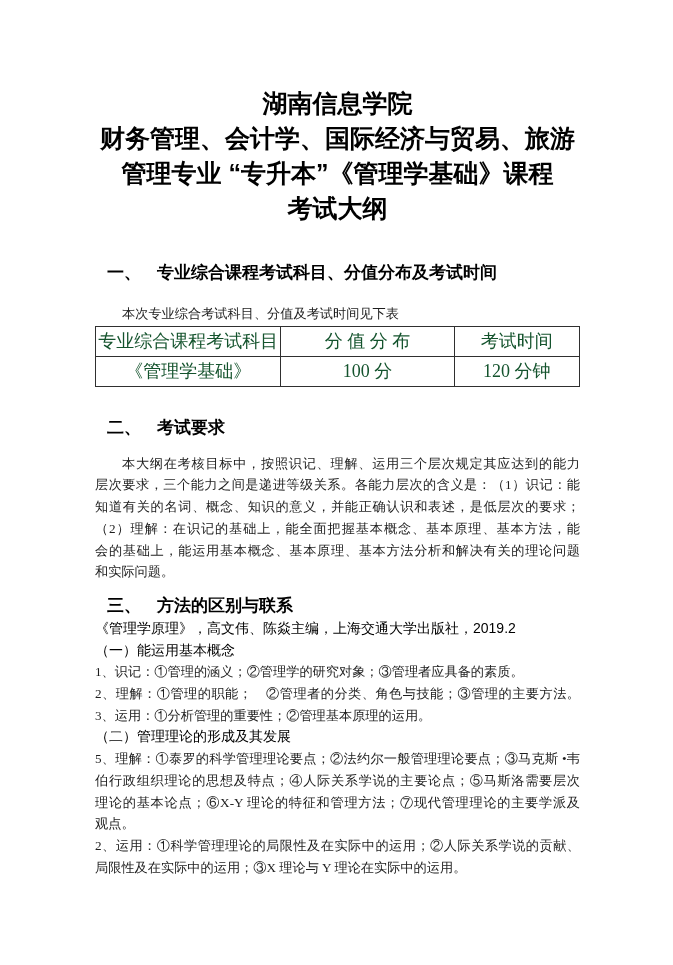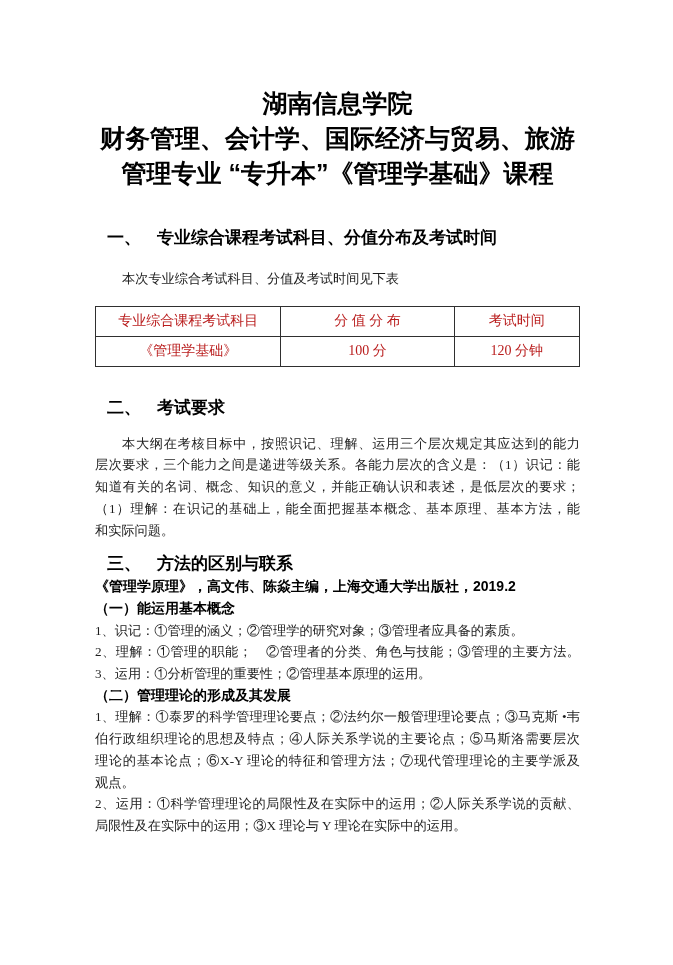--- a/index.html
+++ b/index.html
@@ -44,23 +44,23 @@
   .intro {
     font-size: 13.2px;
     line-height: 21.7px;
     padding-left: 27px;
     margin-top: 18px;
   }
 
   .etable {
     width: 100%;
     border-collapse: collapse;
-    margin-top: 16px;
-    font-size: 14px;
-    color: #b91c1c;
+    margin-top: 1px;
+    font-size: 18px;
+    color: #14532d;
   }
   .etable td {
     border: 1px solid #2f2f2f;
     text-align: center;
     vertical-align: middle;
     height: 30px;
     padding: 0 2px;
   }
 
   .para { margin-top: 13px; }
@@ -71,35 +71,36 @@
   }
   .just {
     text-align: justify;
     text-align-last: justify;
     text-justify: inter-character;
   }
   .indent { padding-left: 27px; }
 
   .bline {
     font-family: "Liberation Sans", "DejaVu Sans", sans-serif;
-    font-weight: 700;
+    font-weight: 400;
     font-size: 14px;
     line-height: 21.7px;
     color: #000000;
   }
 </style>
 </head>
 <body>
 
 <div class="page">
 
   <div class="doc-title">
     <div>湖南信息学院</div>
     <div>财务管理、会计学、国际经济与贸易、旅游</div>
     <div>管理专业 “专升本”《管理学基础》课程</div>
+    <div>考试大纲</div>
   </div>
 
   <div class="hrow h1">
     <span class="hnum">一、</span>
     <span>专业综合课程考试科目、分值分布及考试时间</span>
   </div>
 
   <div class="intro">本次专业综合考试科目、分值及考试时间见下表</div>
 
   <table class="etable">
@@ -124,37 +125,38 @@
 
   <div class="hrow h2">
     <span class="hnum">二、</span>
     <span>考试要求</span>
   </div>
 
   <div class="para">
     <div class="pline just indent">本大纲在考核目标中，按照识记、理解、运用三个层次规定其应达到的能力</div>
     <div class="pline just">层次要求，三个能力之间是递进等级关系。各能力层次的含义是：（1）识记：能</div>
     <div class="pline just">知道有关的名词、概念、知识的意义，并能正确认识和表述，是低层次的要求；</div>
-    <div class="pline just">（1）理解：在识记的基础上，能全面把握基本概念、基本原理、基本方法，能</div>
+    <div class="pline just">（2）理解：在识记的基础上，能全面把握基本概念、基本原理、基本方法，能</div>
+    <div class="pline just">会的基础上，能运用基本概念、基本原理、基本方法分析和解决有关的理论问题</div>
     <div class="pline">和实际问题。</div>
   </div>
 
   <div class="hrow h3">
     <span class="hnum">三、</span>
     <span>方法的区别与联系</span>
   </div>
 
   <div class="bline">《管理学原理》，高文伟、陈焱主编，上海交通大学出版社，2019.2</div>
 
   <div class="bline">（一）能运用基本概念</div>
   <div class="pline">1、识记：①管理的涵义；②管理学的研究对象；③管理者应具备的素质。</div>
   <div class="pline just">2、理解：①管理的职能；　②管理者的分类、角色与技能；③管理的主要方法。</div>
   <div class="pline">3、运用：①分析管理的重要性；②管理基本原理的运用。</div>
 
   <div class="bline">（二）管理理论的形成及其发展</div>
-  <div class="pline just">1、理解：①泰罗的科学管理理论要点；②法约尔一般管理理论要点；③马克斯 •韦</div>
+  <div class="pline just">5、理解：①泰罗的科学管理理论要点；②法约尔一般管理理论要点；③马克斯 •韦</div>
   <div class="pline just">伯行政组织理论的思想及特点；④人际关系学说的主要论点；⑤马斯洛需要层次</div>
   <div class="pline just">理论的基本论点；⑥X-Y 理论的特征和管理方法；⑦现代管理理论的主要学派及</div>
   <div class="pline">观点。</div>
   <div class="pline just">2、运用：①科学管理理论的局限性及在实际中的运用；②人际关系学说的贡献、</div>
   <div class="pline">局限性及在实际中的运用；③X 理论与 Y 理论在实际中的运用。</div>
 
 </div>
 
 </body></html>

